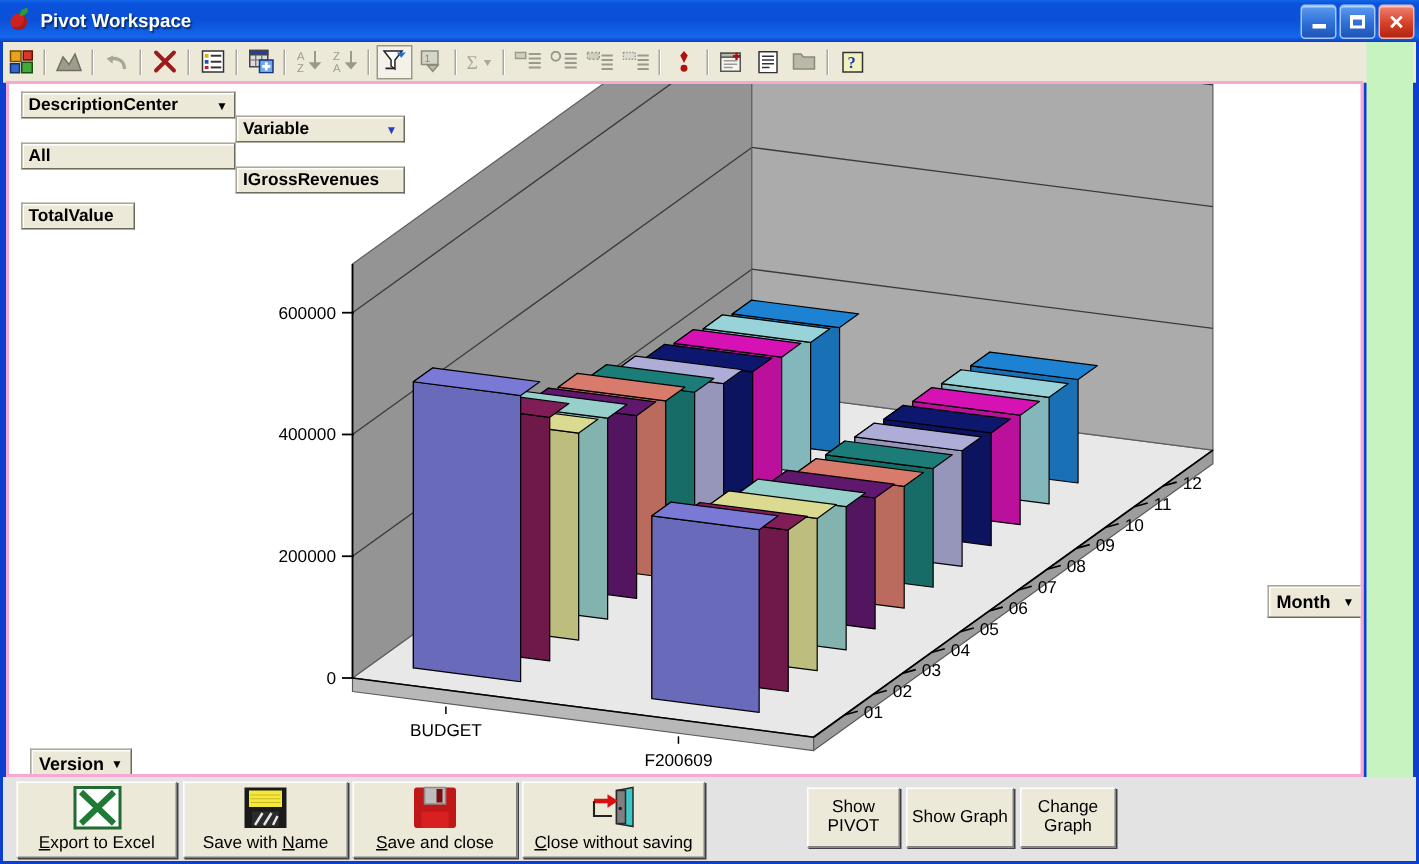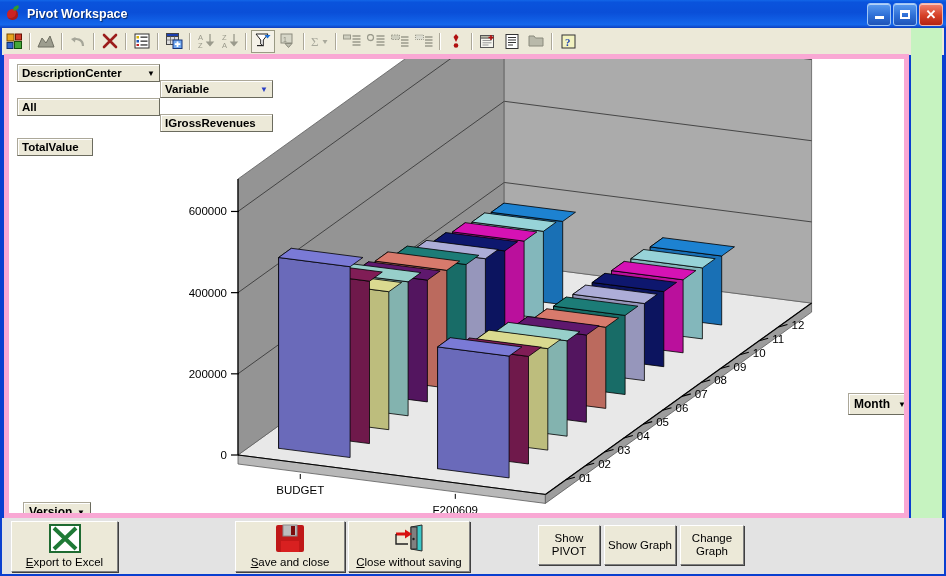--- a/index.html
+++ b/index.html
@@ -67,21 +67,21 @@
     display:flex; align-items:center; justify-content:center;
     position:relative; cursor:default;
   }
   .tbtn.pressed { border:1px solid #9a9a84; background:#f4f2e8; }
   .tsep { width:1px; height:17px; background:#aca899; margin:0 3px; border-right:1px solid #fff; }
   .tbtn svg { display:block; }
 
   
   .client {
     position:absolute; left:4px; top:54px; width:905px; height:464px;
-    background:#ffffff; border:5px solid #f9a8d4;
+    background:#ffffff; border:2px solid #f9a8d4;
     box-sizing:border-box; overflow:hidden;
   }
   .sidepanel {
     position:absolute; left:911px; top:28px; width:31px; height:491px;
     background:#c6f3c0;
   }
   .bottomfill {
     position:absolute; left:2px; top:518px; width:942px; height:56px;
     background:#e3e3e3;
   }
@@ -533,20 +533,32 @@
   <div class="bigbtn" style="left:11px;width:107px">
     <div class="ico">
       <svg width="34" height="30" viewBox="0 0 34 30">
         <rect x="2" y="1" width="30" height="27" fill="#ffffff" stroke="#1f6b32" stroke-width="2"></rect>
         <path d="M6 4 L28 25 M28 4 L6 25" stroke="#1f7a36" stroke-width="4"></path>
       </svg>
     </div>
     <div class="lbl"><u>E</u>xport to Excel</div>
   </div>
 
+  <div class="bigbtn" style="left:122px;width:110px">
+    <div class="ico">
+      <svg width="32" height="30" viewBox="0 0 32 30">
+        <rect x="2" y="1" width="28" height="27" fill="#1a1a1a"></rect>
+        <rect x="5" y="3" width="22" height="11" fill="#f5e83c"></rect>
+        <path d="M6 6 h20 M6 8.5 h20 M6 11 h20" stroke="#c8b820" stroke-width="0.8"></path>
+        <rect x="7" y="17" width="18" height="10" fill="#2b2b2b"></rect>
+        <path d="M9 26 L14 18 M15 26 L20 18 M21 26 L24 20" stroke="#e8e8e8" stroke-width="1.6"></path>
+      </svg>
+    </div>
+    <div class="lbl">Save with <u>N</u>ame</div>
+  </div>
 
   <div class="bigbtn" style="left:235px;width:110px">
     <div class="ico">
       <svg width="32" height="30" viewBox="0 0 32 30">
         <rect x="2" y="1" width="28" height="27" rx="2" fill="#c01818"></rect>
         <rect x="9" y="1" width="14" height="11" fill="#bdbdbd" stroke="#8a8a8a"></rect>
         <rect x="17" y="2" width="4" height="9" fill="#7a0e0e"></rect>
         <rect x="7" y="17" width="18" height="11" fill="#d82020"></rect>
       </svg>
     </div>

